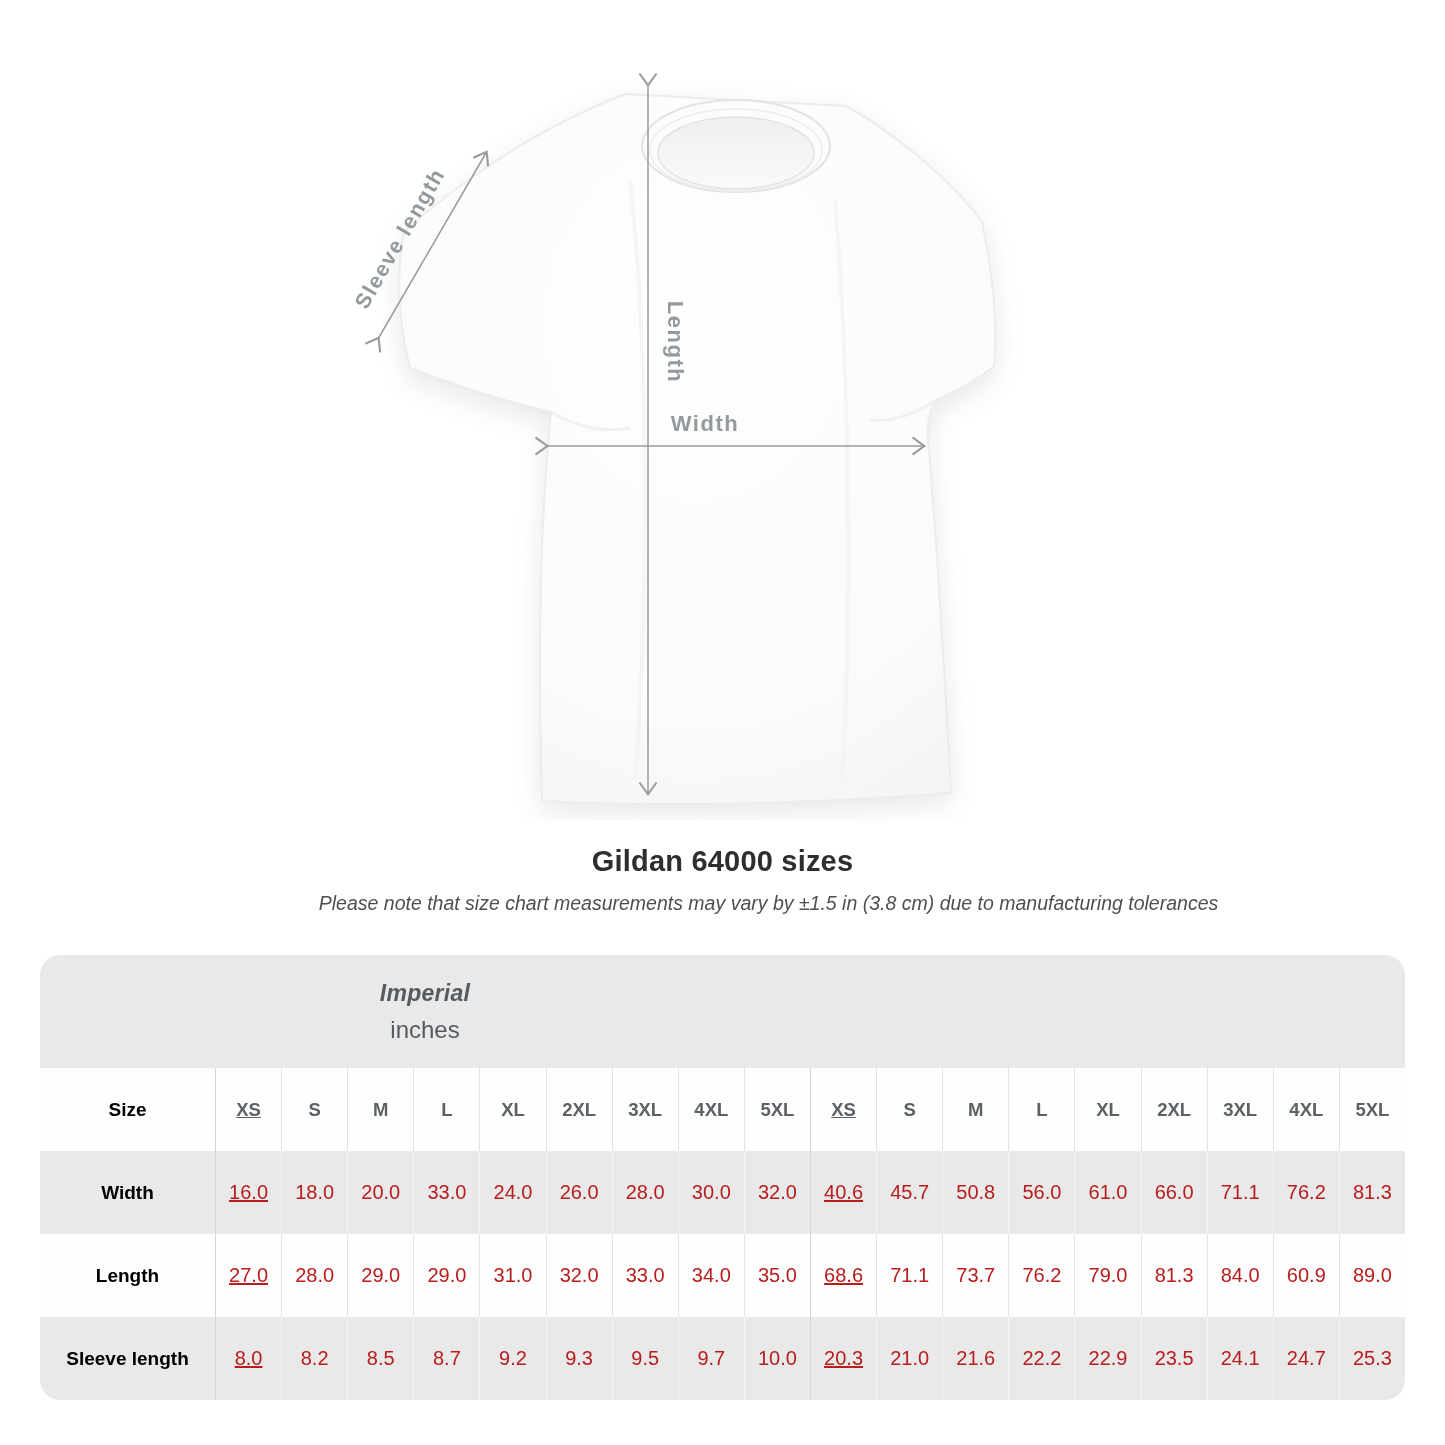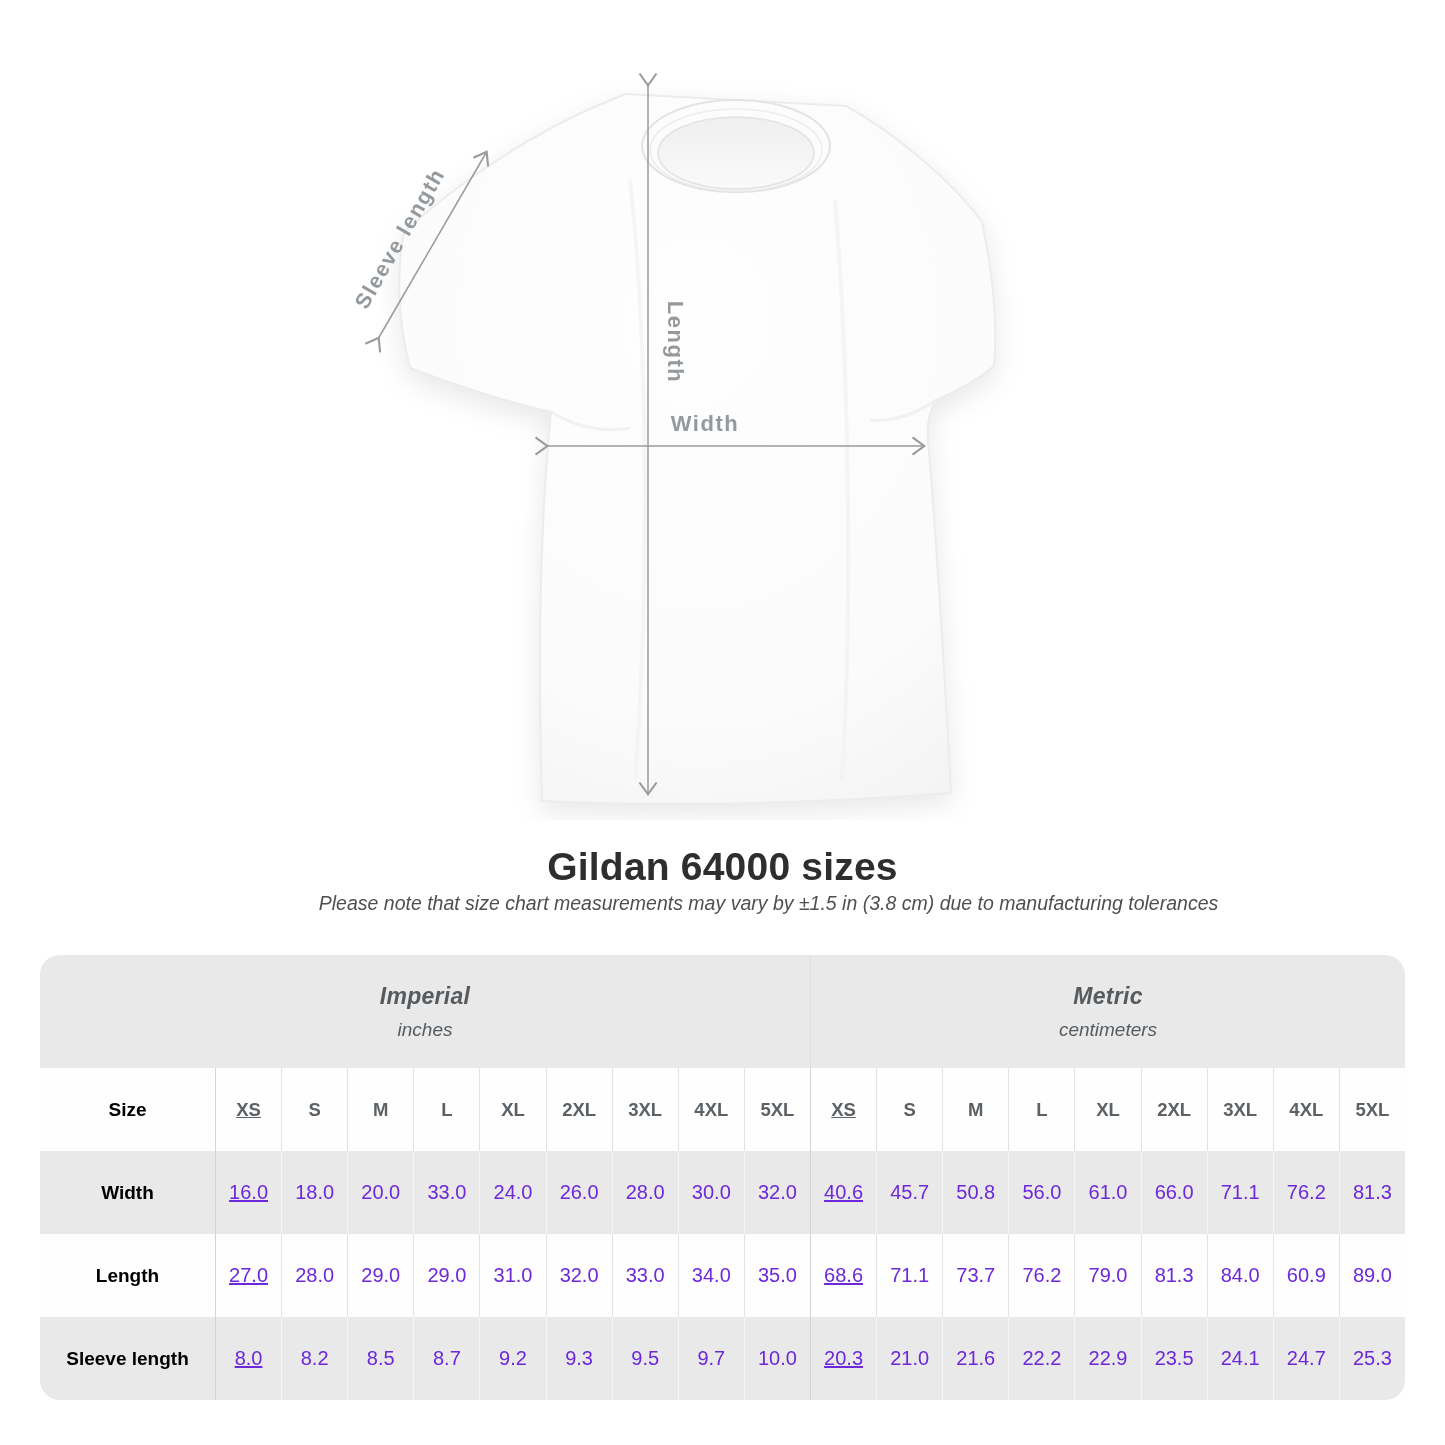--- a/index.html
+++ b/index.html
@@ -7,47 +7,47 @@
     position:relative;width:1445px;height:1445px;background:#ffffff;overflow:hidden;
     font-family:"Liberation Sans",sans-serif;
   }
   
   .diagram{position:absolute;left:330px;top:60px;width:760px;height:760px;}
   .diagram svg{width:100%;height:100%;display:block;}
   .dim-label{fill:#94999e;font-weight:bold;letter-spacing:1.5px;}
   
   .title{
     position:absolute;left:0;top:845px;width:100%;text-align:center;
-    font-size:39px;font-weight:bold;color:#2e2e2e;letter-spacing:0.2px;
+    font-size:29px;font-weight:bold;color:#2e2e2e;letter-spacing:0.2px;
   }
   .subtitle{
     position:absolute;left:0;top:892px;width:100%;text-align:center;
     font-size:19.5px;font-style:italic;color:#4f4f4f;margin-left:46px;
   }
   
   .size-table{
     position:absolute;left:40px;top:955px;width:1365px;height:445px;
     border-radius:20px;overflow:hidden;background:#ffffff;
   }
   .unit-row{
     display:grid;grid-template-columns:175px repeat(18,1fr);
     height:113px;background:#e9e9e9;
   }
   .unit-cell{display:flex;flex-direction:column;align-items:center;justify-content:center;gap:9px;}
   .unit-cell.imperial{grid-column:1/11;}
   .unit-cell.metric{grid-column:11/20;border-left:1px solid #dedede;}
   .unit-name{font-size:23px;font-weight:bold;font-style:italic;color:#565b60;letter-spacing:0.3px;}
-  .unit-sub{font-size:19px;font-style:italic;color:#565b60;text-align:right;}
+  .unit-sub{font-size:24px;color:#565b60;text-align:right;}
   .trow{display:grid;grid-template-columns:175px repeat(18,1fr);height:83px;}
   .row-white{background:#fefefe;}
   .row-gray{background:#e9e9e9;}
   .cell{display:flex;align-items:center;justify-content:center;}
   .rowlabel{font-size:19px;font-weight:bold;color:#000000;}
   .sizehead{font-size:18.5px;font-weight:bold;color:#5c6166;}
-  .val{font-size:20px;color:#6d28d9;}
+  .val{font-size:20px;color:#b91c1c;}
   .row-white .cell + .cell{border-left:1px solid #e2e2e2;}
   .row-gray .cell + .cell{border-left:1px solid #f6f6f6;}
   .row-white .cell.boundary,.row-gray .cell.boundary{border-left:1px solid #d4d4d4;text-decoration:underline;}
 </style>
 </head>
 <body>
 
 <div class="stage">
 
   <div class="diagram">
@@ -104,24 +104,20 @@
   </div>
 
   <div class="title">Gildan 64000 sizes</div>
   <div class="subtitle">Please note that size chart measurements may vary by ±1.5 in (3.8 cm) due to manufacturing tolerances</div>
 
   <div class="size-table">
     <div class="unit-row">
       <div class="unit-cell imperial">
         <span class="unit-name">Imperial</span>
         <span class="unit-sub">inches</span>
-      </div>
-      <div class="unit-cell metric">
-        <span class="unit-name">Metric</span>
-        <span class="unit-sub">centimeters</span>
       </div>
     </div>
     <div>
         <div class="trow row-white">
           <div class="cell rowlabel">Size</div>
           <div class="cell sizehead boundary">XS</div>
           <div class="cell sizehead">S</div>
           <div class="cell sizehead">M</div>
           <div class="cell sizehead">L</div>
           <div class="cell sizehead">XL</div>

